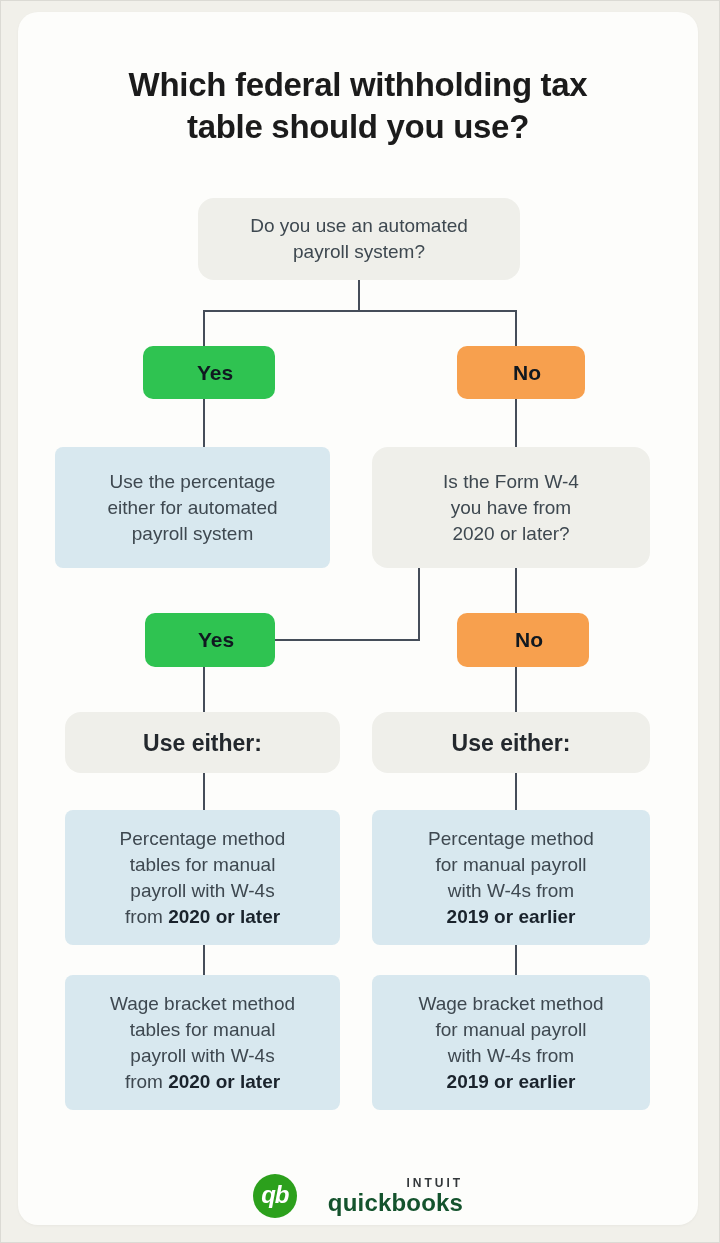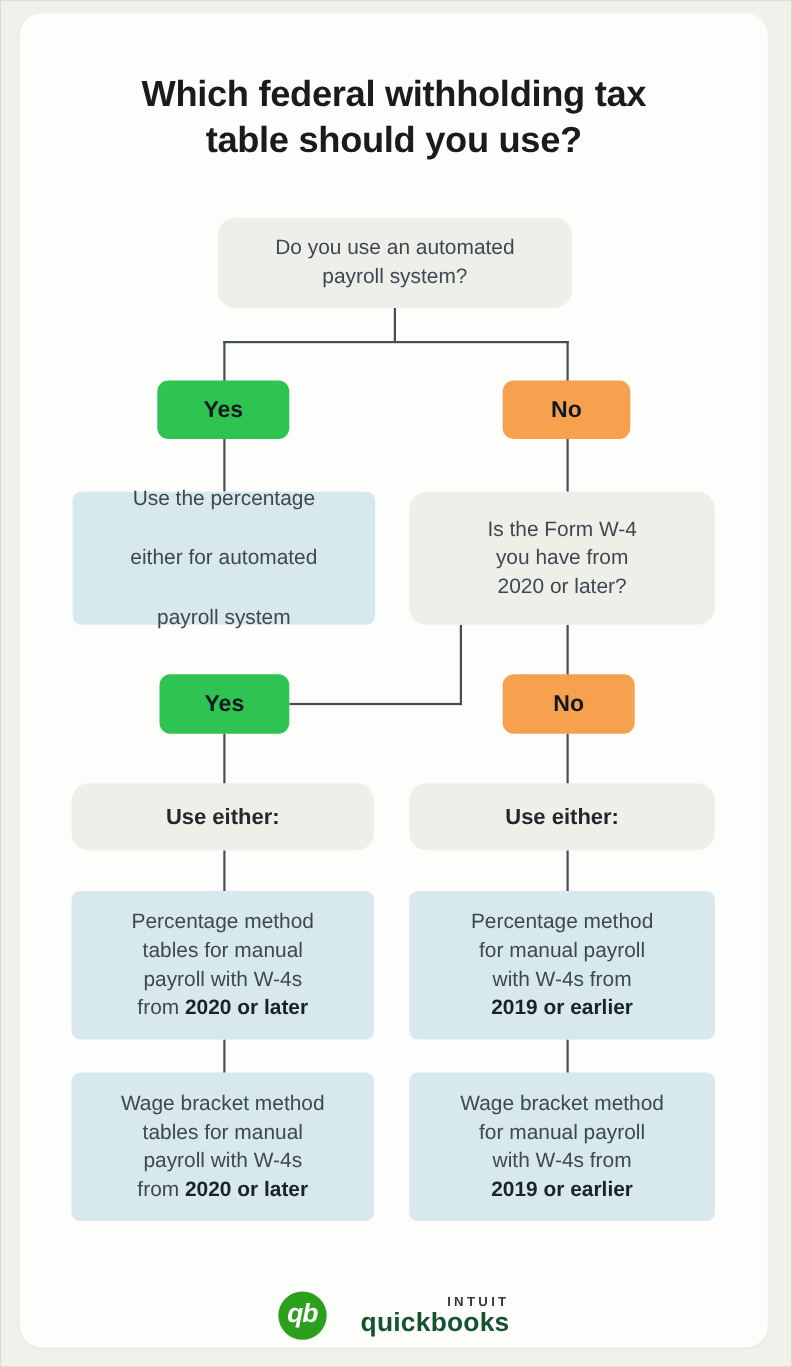--- a/index.html
+++ b/index.html
@@ -25,36 +25,36 @@
     text-align:center;font-size:33px;line-height:42px;font-weight:700;
     color:#1B1B1B;letter-spacing:-0.3px;
   }
   .box{
     position:absolute;display:flex;flex-direction:column;
     align-items:center;justify-content:center;text-align:center;
     font-size:19px;line-height:26px;color:#3E4850;border-radius:16px;
   }
   .grey{background:#EFEFEA;}
   .blue{background:#D8E8EF;border-radius:8px;}
-  .use-either{font-weight:700;font-size:20px;color:#23282D;}
+  .use-either{font-weight:700;font-size:23px;color:#23282D;}
   .box b{font-weight:700;color:#1A232C;}
   .pill{
     position:absolute;display:flex;align-items:center;justify-content:center;
-    border-radius:10px;font-weight:700;font-size:21px;color:#101820;
+    border-radius:10px;font-weight:700;font-size:21px;color:#101820;padding-left:12px;
   }
   .green{background:#2FC351;}
   .orange{background:#F7A04E;}
   .line{position:absolute;background:#454D59;}
   .v{width:2px;}
   .h{height:2px;}
   
   .q1{left:180px;top:186px;width:322px;height:82px;}
   .yes1{left:125px;top:334px;width:120px;height:53px;}
   .no1{left:439px;top:334px;width:116px;height:53px;}
-  .auto-result{left:48px;top:435px;width:275px;height:121px;gap:28px;}
+  .auto-result{left:37px;top:435px;width:275px;height:121px;}
   .q2{left:354px;top:435px;width:278px;height:121px;}
   .yes2{left:127px;top:601px;width:118px;height:54px;}
   .no2{left:439px;top:601px;width:120px;height:54px;}
   .ue-l{left:47px;top:700px;width:275px;height:61px;}
   .ue-r{left:354px;top:700px;width:278px;height:61px;}
   .pa-l{left:47px;top:798px;width:275px;height:135px;}
   .pa-r{left:354px;top:798px;width:278px;height:135px;}
   .wb-l{left:47px;top:963px;width:275px;height:135px;}
   .wb-r{left:354px;top:963px;width:278px;height:135px;}
   

